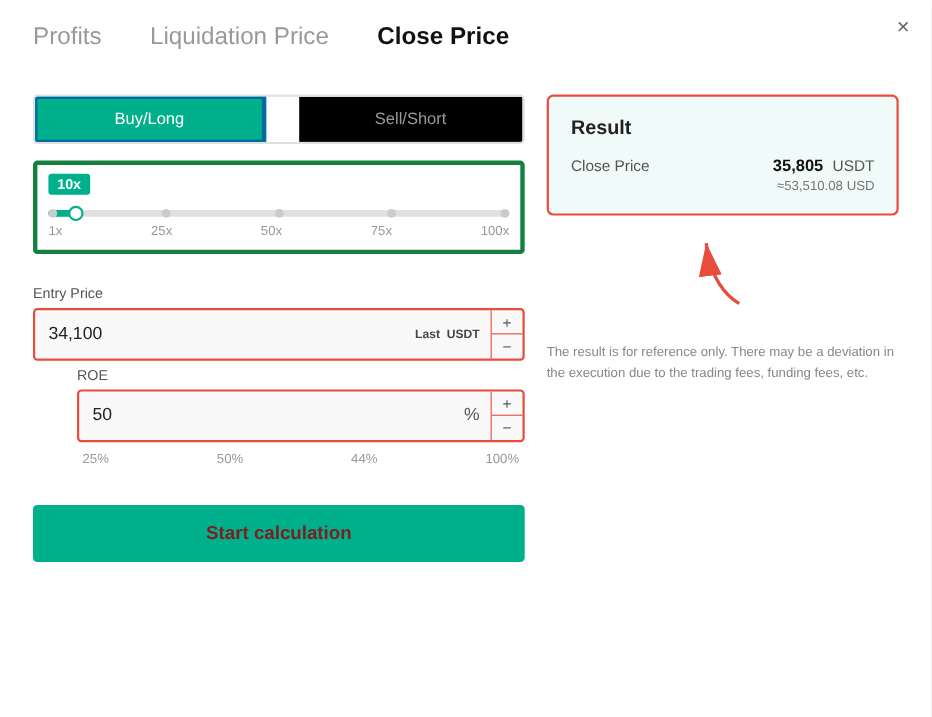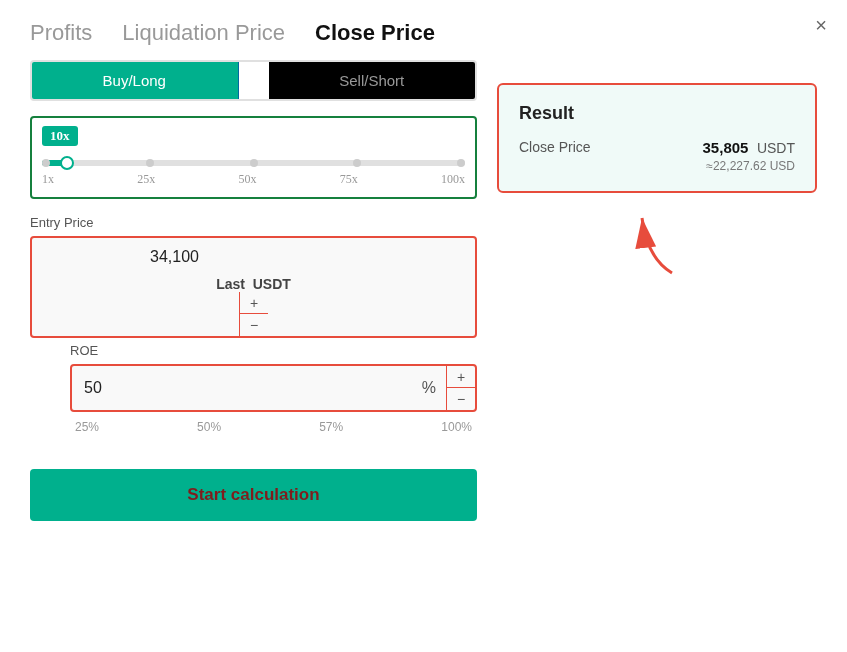--- a/index.html
+++ b/index.html
@@ -26,22 +26,22 @@
       right: 20px;
       font-size: 20px;
       cursor: pointer;
       color: #666;
       background: none;
       border: none;
       line-height: 1;
     }
     .tabs {
       display: flex;
-      gap: 30px;
-      margin-bottom: 14px;
+      gap: 44px;
+      margin-bottom: 40px;
       align-items: baseline;
     }
     .tab {
       font-size: 22px;
       color: #999;
       cursor: pointer;
       font-weight: 400;
     }
     .tab.active {
       color: #111;
@@ -51,21 +51,20 @@
       display: flex;
       gap: 20px;
     }
     .left-panel {
       flex: 1;
       min-width: 0;
     }
     .right-panel {
       width: 320px;
       flex-shrink: 0;
-      margin-top: 23px;
     }
     
     .direction-toggle {
       display: flex;
       border: 2px solid #e0e0e0;
       border-radius: 4px;
       overflow: hidden;
       margin-bottom: 15px;
     }
     .direction-btn {
@@ -74,35 +73,34 @@
       text-align: center;
       cursor: pointer;
       font-size: 15px;
       font-weight: 500;
       border: none;
       background: transparent;
     }
     .direction-btn.active {
       background: #00b08d;
       color: #fff;
-      border: 1px solid #0369a1;
+      border: 4px solid #0369a1;
       margin: -2px;
     }
     .direction-btn.inactive {
       color: #999;
       background: #000000;
       margin-left: 32px;
     }
     
     .leverage-container {
-      border: 2px solid #15803d;
+      border: 4px solid #15803d;
       border-radius: 4px;
       padding: 8px 10px 10px 10px;
-      margin-bottom: 16px;
-      font-family: Liberation Serif, serif;
+      margin-bottom: 28px;
     }
     .leverage-badge {
       display: inline-block;
       background: #00b08d;
       color: #fff;
       font-size: 13px;
       font-weight: 600;
       padding: 2px 8px;
       border-radius: 3px;
       margin-bottom: 8px;
@@ -160,35 +158,34 @@
       color: #555;
       margin-bottom: 6px;
     }
     .input-row {
       display: flex;
       align-items: center;
       border: 2px solid #e74c3c;
       border-radius: 4px;
       margin-bottom: 5px;
       background: #f9f9f9;
-      flex-direction: column;
     }
     .input-row input {
       flex: 1;
       border: none;
       background: transparent;
       padding: 10px 12px;
       font-size: 16px;
       font-weight: 500;
       color: #222;
       outline: none;
     }
     .input-suffix {
       padding: 0 10px;
-      font-size: 14px;
+      font-size: 11px;
       color: #888;
       white-space: nowrap;
     }
     .input-suffix span {
       font-weight: 700;
       color: #444;
     }
     .input-stepper {
       display: flex;
       flex-direction: column;
@@ -397,52 +394,53 @@
           <input type="text" value="50" style="">
           <div class="percent-label">%</div>
           <div class="input-stepper">
             <button class="stepper-btn">+</button>
             <button class="stepper-btn">−</button>
           </div>
         </div>
         <div class="roe-presets">
           <span class="roe-preset">25%</span>
           <span class="roe-preset">50%</span>
-          <span class="roe-preset">57%</span>
+          <span class="roe-preset">44%</span>
           <span class="roe-preset">100%</span>
         </div>
       </div>
 
       
       <button class="start-btn">Start calculation</button>
     </div>
 
     <div class="right-panel">
 
       <div class="result-box">
         <div class="result-title">Result</div>
         <div class="result-row">
           <div class="result-label">Close Price</div>
           <div class="result-value-group">
             <div>
               <span class="result-value">35,805</span>
               <span class="result-value-unit">USDT</span>
             </div>
-            <div class="result-usd">≈22,227.62 USD</div>
+            <div class="result-usd">≈53,510.08 USD</div>
           </div>
         </div>
       </div>
 
       <div class="arrow-container">
         <svg width="60" height="70" viewBox="0 0 60 70">
           <defs>
             <marker id="arrowhead" markerWidth="10" markerHeight="7" refX="10" refY="3.5" orient="auto">
               <polygon points="0 0, 10 3.5, 0 7" fill="#e74c3c"></polygon>
             </marker>
           </defs>
           <path d="M 45 65 Q 20 50 15 10" stroke="#e74c3c" stroke-width="3" fill="none" marker-end="url(#arrowhead)"></path>
         </svg>
       </div>
 
 
+      <div class="disclaimer">The result is for reference only. There may be a deviation in the execution due to the trading fees, funding fees, etc.</div>
     </div>
   </div>
 </div>
 
 </body></html>

